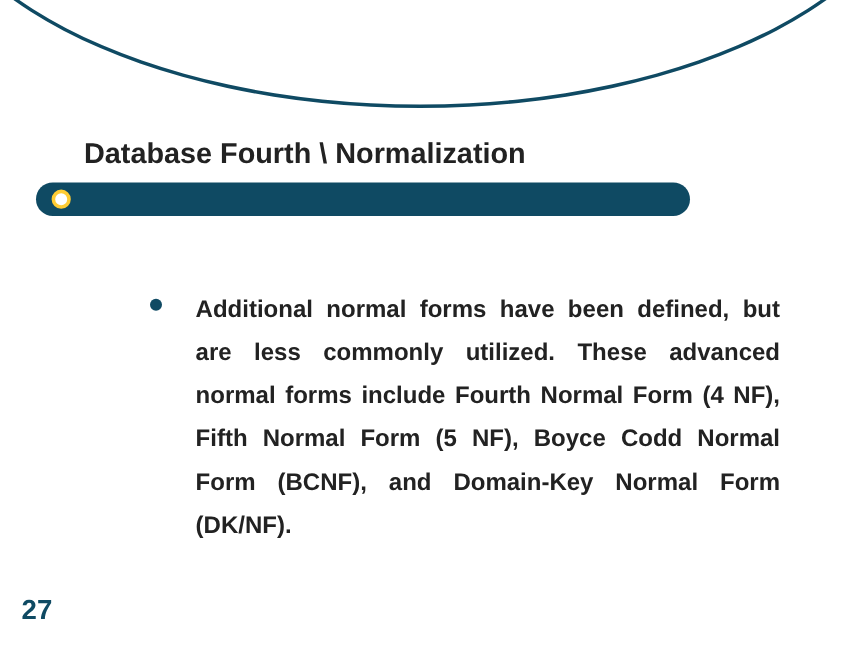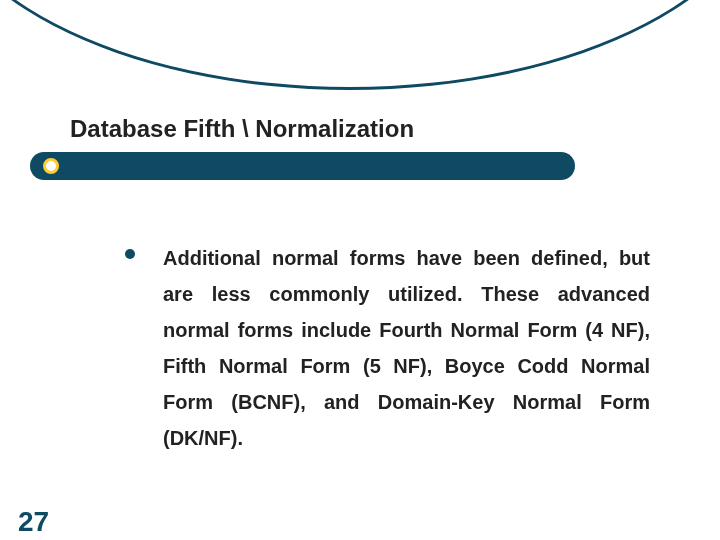--- a/index.html
+++ b/index.html
@@ -93,39 +93,39 @@
     font-size: 20px;
     line-height: 36px;
     color: #222222;
     text-align: justify;
     text-justify: inter-word;
     font-weight: bold;
   }
   .page-num {
     position: absolute;
     left: 18px;
-    bottom: 2px;
-    font-size: 28px;
+    bottom: 18px;
+    font-size: 23px;
     font-weight: bold;
     color: #0f4a63;
   }
 </style>
 </head>
 <body>
 
 <div class="slide">
 
   <div class="arc-mask">
     <div class="arc-line"></div>
   </div>
 
   <div class="title-bar"></div>
   <div class="bullet-circle"></div>
 
-  <div class="title">Database Fifth \ Normalization</div>
+  <div class="title">Database Fourth \ Normalization</div>
 
   <div class="body">
     <div class="bullet-row">
       <div class="bullet-dot"></div>
       <div class="body-text">Additional normal forms have been defined, but are less commonly utilized. These advanced normal forms include Fourth Normal Form (4 NF), Fifth Normal Form (5 NF), Boyce Codd Normal Form (BCNF), and Domain-Key Normal Form (DK/NF).</div>
     </div>
   </div>
 
   <div class="page-num">27</div>
 </div>

